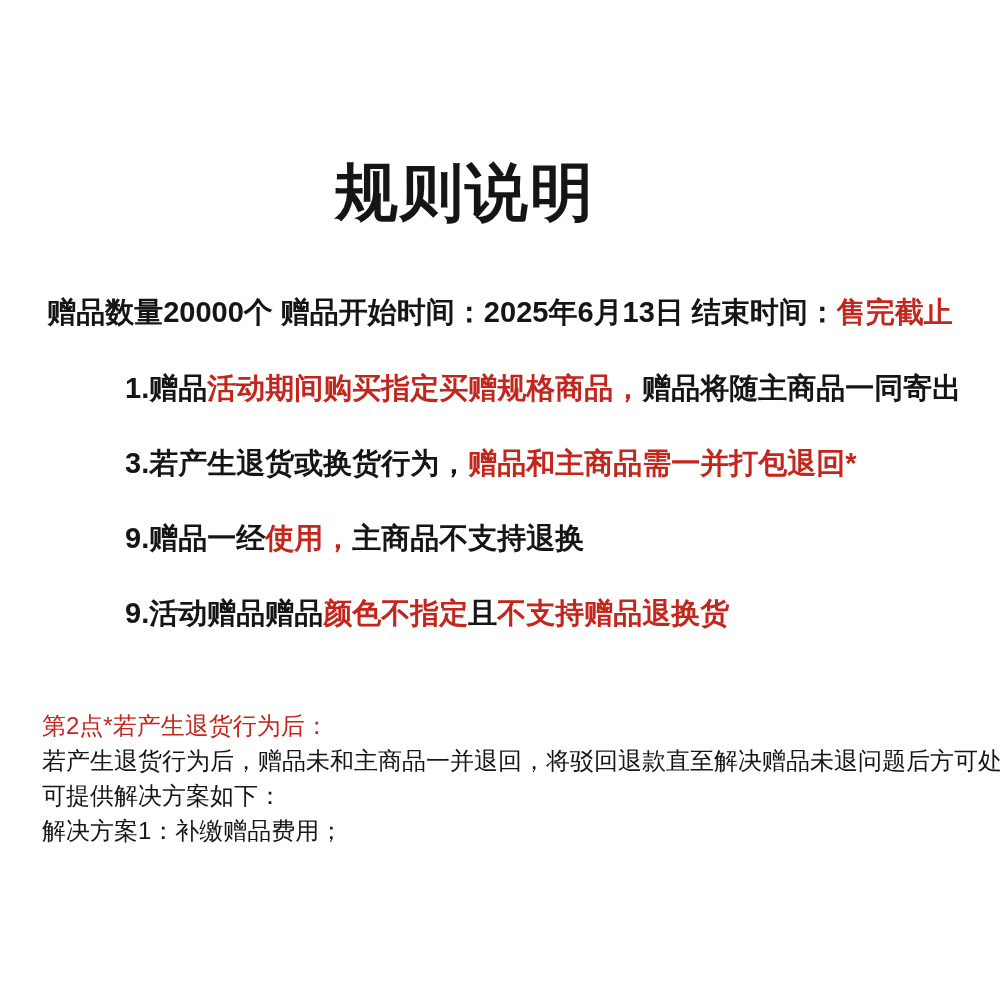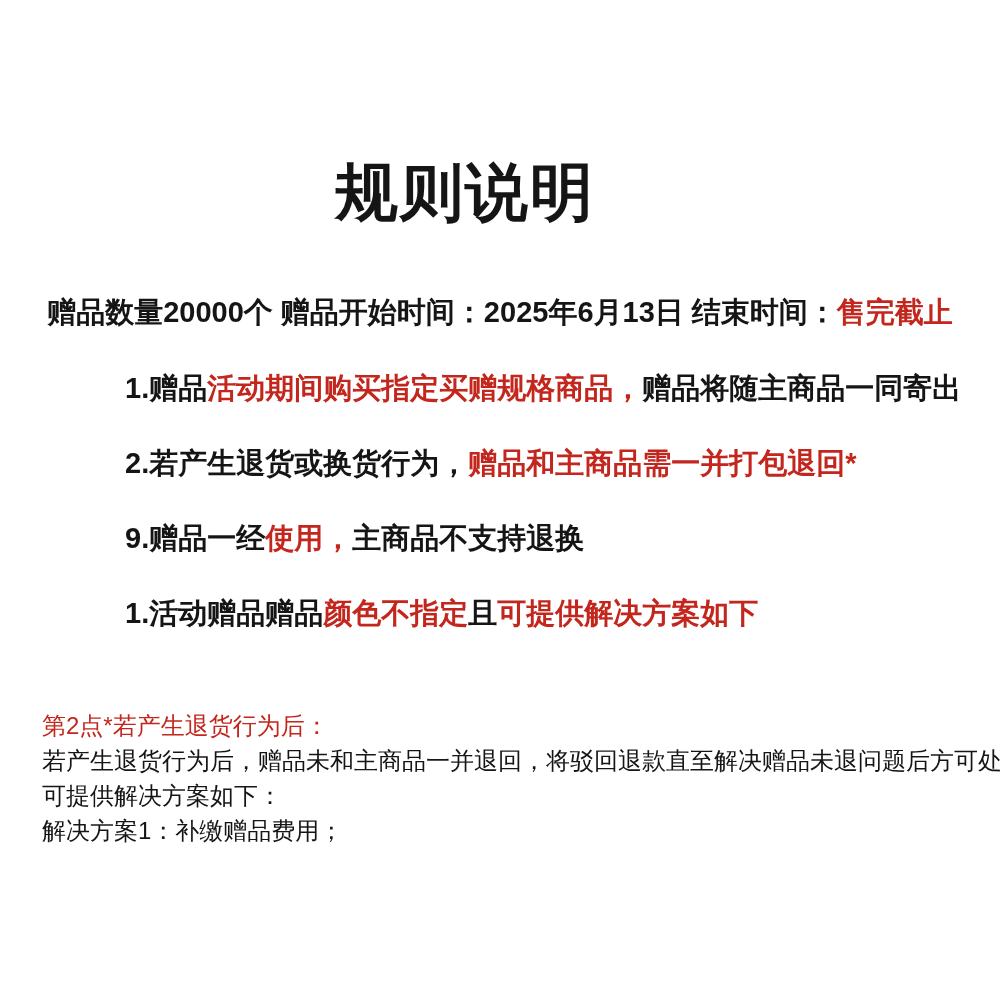--- a/index.html
+++ b/index.html
@@ -83,23 +83,23 @@
 <div class="canvas">
 
   <h1 class="page-title">规则说明</h1>
 
   <p class="info-line">
     <span class="blk">赠品数量20000个 赠品开始时间：2025年6月13日 结束时间：</span><span class="red">售完截止</span>
   </p>
 
   <div class="rules-list">
       <p class="rule"><span class="blk">1.赠品</span><span class="red">活动期间购买指定买赠规格商品，</span><span class="blk">赠品将随主商品一同寄出</span></p>
-      <p class="rule"><span class="blk">2.若产生退货或换货行为，</span><span class="red">赠品和主商品需一并打包退回*</span></p>
+      <p class="rule"><span class="blk">3.若产生退货或换货行为，</span><span class="red">赠品和主商品需一并打包退回*</span></p>
       <p class="rule"><span class="blk">9.赠品一经</span><span class="red">使用，</span><span class="blk">主商品不支持退换</span></p>
-      <p class="rule"><span class="blk">1.活动赠品赠品</span><span class="red">颜色不指定</span><span class="blk">且</span><span class="red">可提供解决方案如下</span></p>
+      <p class="rule"><span class="blk">9.活动赠品赠品</span><span class="red">颜色不指定</span><span class="blk">且</span><span class="red">不支持赠品退换货</span></p>
     </div>
 
   <div class="footnote">
     <p class="fn-heading red">第2点*若产生退货行为后：</p>
     <div id="fn-lines">
         <p class="fn-line blk">若产生退货行为后，赠品未和主商品一并退回，将驳回退款直至解决赠品未退问题后方可处理；</p>
         <p class="fn-line blk">可提供解决方案如下：</p>
         <p class="fn-line blk">解决方案1：补缴赠品费用；</p>
       </div>
   </div>

